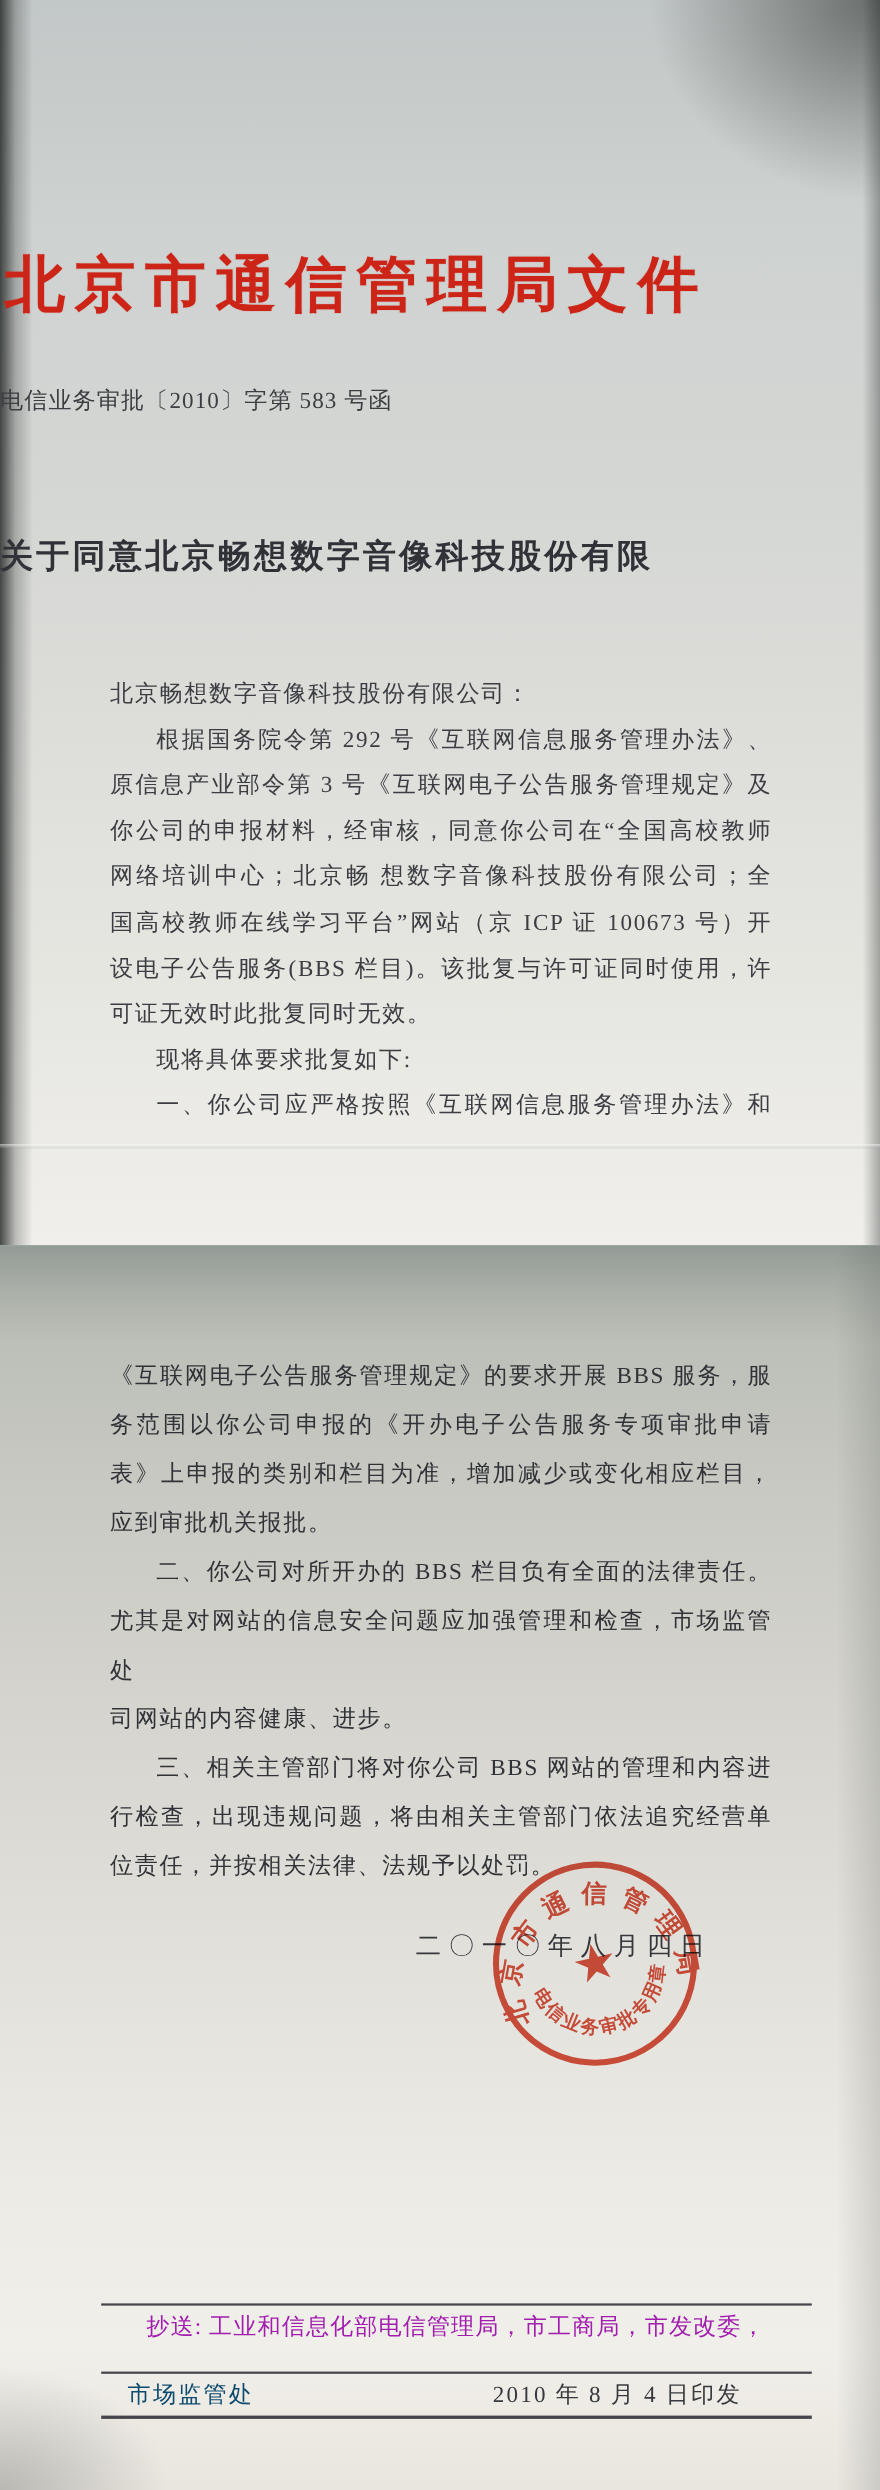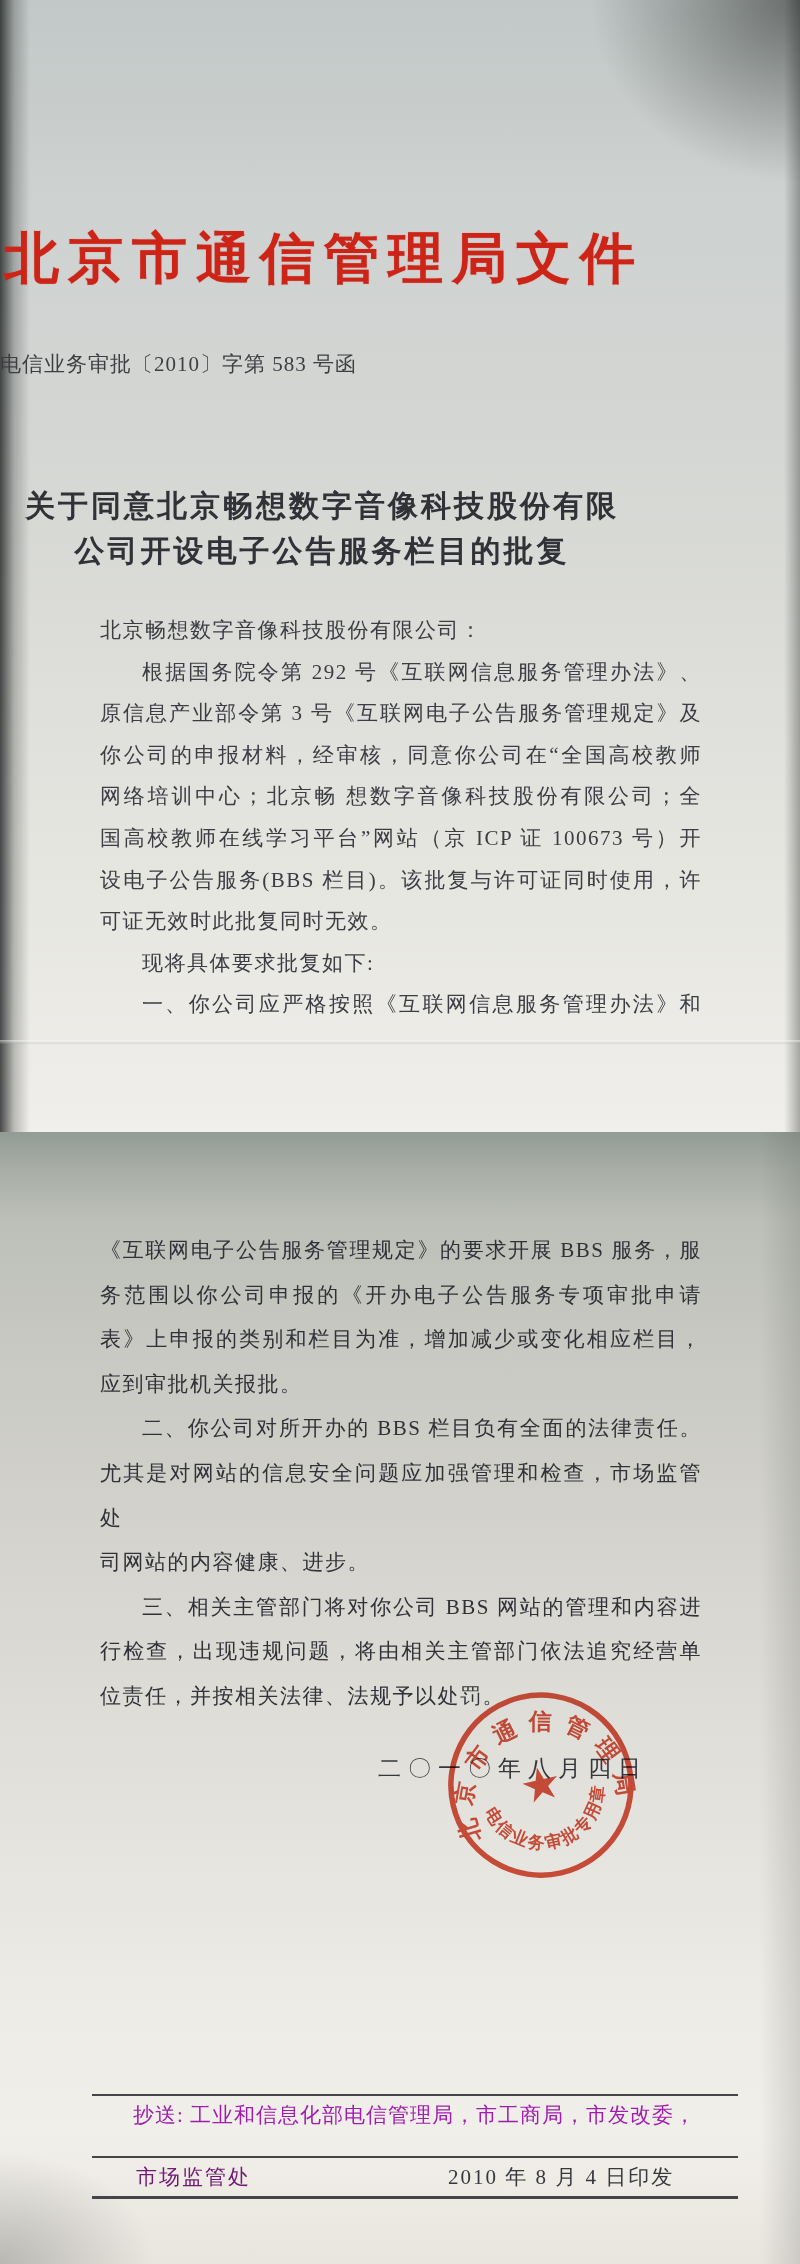--- a/index.html
+++ b/index.html
@@ -57,21 +57,20 @@
     width: 800px;
     text-align: left;
     font-size: 21px;
     letter-spacing: 1px;
     color: #3c3e42;
   }
   .doc-title {
     position: absolute;
     left: 0; top: 483px;
     width: 644px;
-    text-align: center;
     font-size: 30px;
     font-weight: bold;
     letter-spacing: 3px;
     line-height: 45px;
     color: #303237;
   }
 
   
   .body-block {
     position: absolute;
@@ -122,22 +121,22 @@
   .rule-3 { top: 2196px; height: 3px; }
   .copy-line-1 {
     position: absolute; left: 133px; top: 2101px;
     font-size: 21px; letter-spacing: 1px; color: #a21caf; white-space: nowrap;
   }
   .copy-line-2 {
     position: absolute; left: 201px; top: 2130px;
     font-size: 21px; letter-spacing: 1px; color: #37393e; white-space: nowrap;
   }
   .issuer {
-    position: absolute; left: 136px; top: 2163px;
-    font-size: 21px; letter-spacing: 2px; color: #701a75; white-space: nowrap;
+    position: absolute; left: 116px; top: 2163px;
+    font-size: 21px; letter-spacing: 2px; color: #0c4a6e; white-space: nowrap;
   }
   .print-date {
     position: absolute; left: 448px; top: 2163px;
     font-size: 21px; letter-spacing: 2px; color: #37393e; white-space: nowrap;
   }
 
   
   .crease1 {
     position: absolute; left: 0; top: 1040px; width: 800px; height: 4px;
     background: linear-gradient(180deg, rgba(255,255,255,.5), rgba(120,124,120,.18));
@@ -148,21 +147,20 @@
 
 <div id="stage">
 
   <div class="photo1">
     <div class="agency-header">北京市通信管理局文件</div>
 
     <div class="doc-number">电信业务审批〔2010〕字第 583 号函</div>
 
     <div class="doc-title">
       <div>关于同意北京畅想数字音像科技股份有限</div>
-      <div>公司开设电子公告服务栏目的批复</div>
     </div>
 
     <div class="body-block page1-body">
       <div class="ln">北京畅想数字音像科技股份有限公司：</div>
       <div class="ln j ind">根据国务院令第 292 号《互联网信息服务管理办法》、</div>
       <div class="ln j">原信息产业部令第 3 号《互联网电子公告服务管理规定》及</div>
       <div class="ln j">你公司的申报材料，经审核，同意你公司在“全国高校教师</div>
       <div class="ln j">网络培训中心；北京畅 想数字音像科技股份有限公司；全</div>
       <div class="ln j">国高校教师在线学习平台”网站（京 ICP 证 100673 号）开</div>
       <div class="ln j">设电子公告服务(BBS 栏目)。该批复与许可证同时使用，许</div>

